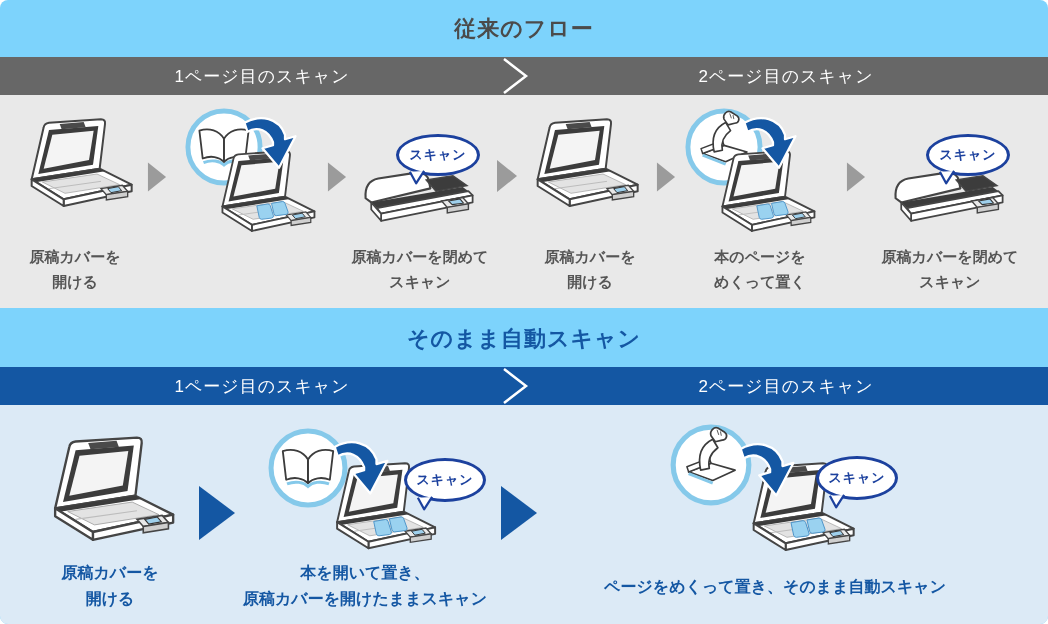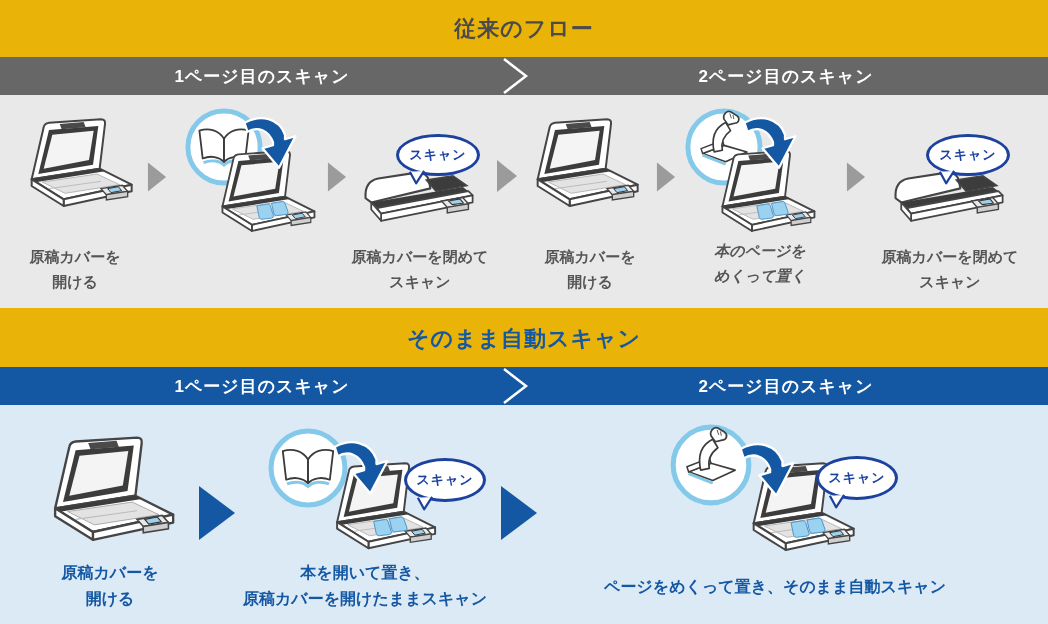--- a/index.html
+++ b/index.html
@@ -1,34 +1,34 @@
 <!DOCTYPE html>
 <html><head>
 <meta charset="utf-8">
 <style>
   html,body { margin:0; padding:0; background:#fff; }
   .page {
-    position:relative; width:1048px; height:624px; background:#eab308;
-    font-family:"Liberation Sans","DejaVu Sans",sans-serif; overflow:hidden;
+    position:relative; width:1048px; height:624px; background:#7dd3fc;
+    font-family:"Liberation Sans","DejaVu Sans",sans-serif; overflow:hidden;border-radius:8px;
   }
 
   
   .sec-title {
     position:absolute; left:0; width:1048px; text-align:center;
     font-size:22px; font-weight:700; letter-spacing:1px;
   }
   .sec-title.gray { color:#4b4b4b; }
   .sec-title.blue { color:#1457a3; }
 
   
   .hbar { position:absolute; left:0; width:1048px; height:38px; display:flex; }
   .hbar.gray { background:#676767; }
   .hbar.blue { background:#1457a3; }
   .hcell { width:524px; height:38px; display:flex; align-items:center; justify-content:center; }
-  .hlabel { color:#ffffff; font-size:17px; font-weight:700; letter-spacing:1px; }
+  .hlabel { color:#ffffff; font-size:17px; font-weight:400; letter-spacing:1px; }
   .hchev { position:absolute; left:494px; top:0; width:44px; height:38px; }
 
   
   .band-gray { position:absolute; left:0; top:95px; width:1048px; height:213px; background:#e9e9e9; }
   .band-blue { position:absolute; left:0; top:405px; width:1048px; height:219px; background:#dceaf6; }
 
   
   .cap { position:absolute; text-align:center; white-space:pre-line; }
   .cap.gray { color:#555555; font-size:15px; font-weight:700; line-height:1.65; }
   .cap.blue { color:#1457a3; font-size:16px; font-weight:700; line-height:1.6; }
@@ -199,21 +199,21 @@
         <path d="M2,2 L9,15 L18,1" fill="#ffffff" stroke="#1c419e" stroke-width="2.5" stroke-linejoin="round"></path>
       </svg>
   </div>
 
   <div class="cap gray" style="left:0; top:245px; width:150px;">原稿カバーを
 開ける</div>
   <div class="cap gray" style="left:335px; top:245px; width:170px;">原稿カバーを閉めて
 スキャン</div>
   <div class="cap gray" style="left:515px; top:245px; width:150px;">原稿カバーを
 開ける</div>
-  <div class="cap gray" style="left:685px; top:239px; width:150px;font-style:italic;">本のページを
+  <div class="cap gray" style="left:685px; top:245px; width:150px;">本のページを
 めくって置く</div>
   <div class="cap gray" style="left:860px; top:245px; width:180px;">原稿カバーを閉めて
 スキャン</div>
 
   <div class="sec-title blue" style="top:324px;">そのまま自動スキャン</div>
 
   <div class="hbar blue" style="top:367px;">
     <div class="hcell">
       <span class="hlabel">1ページ目のスキャン</span>
     </div>

